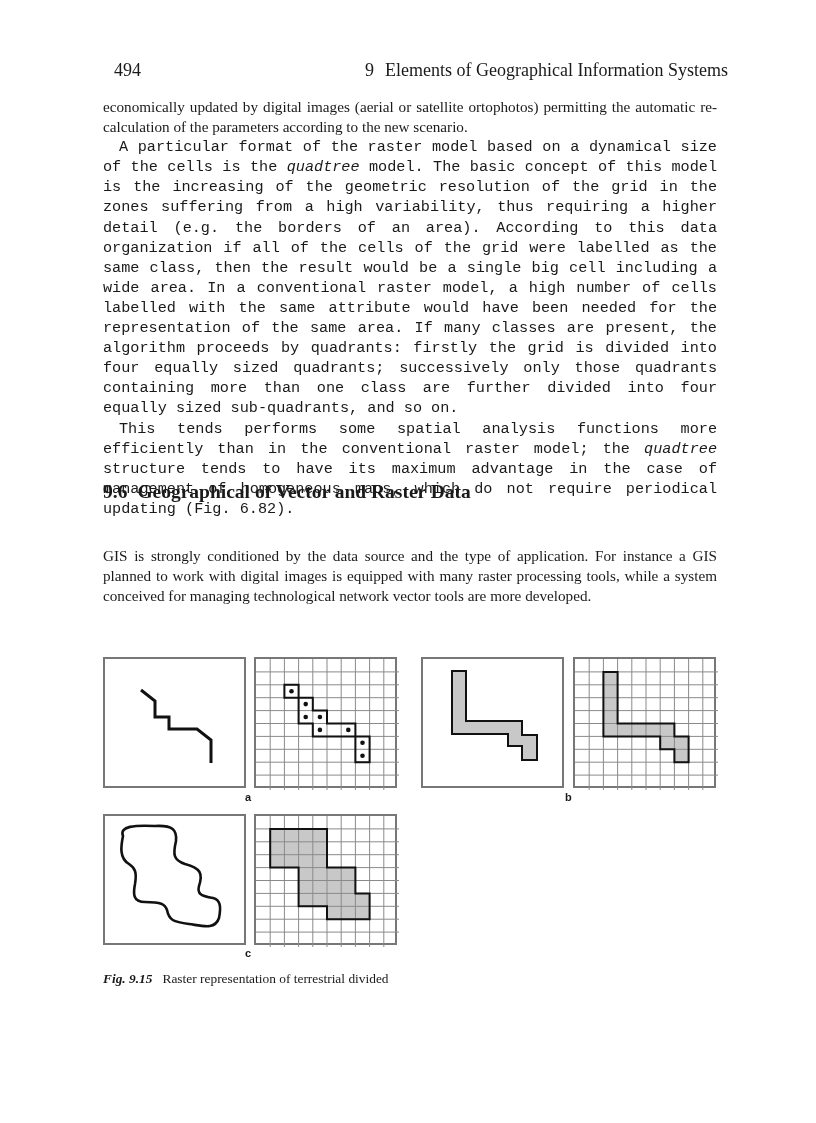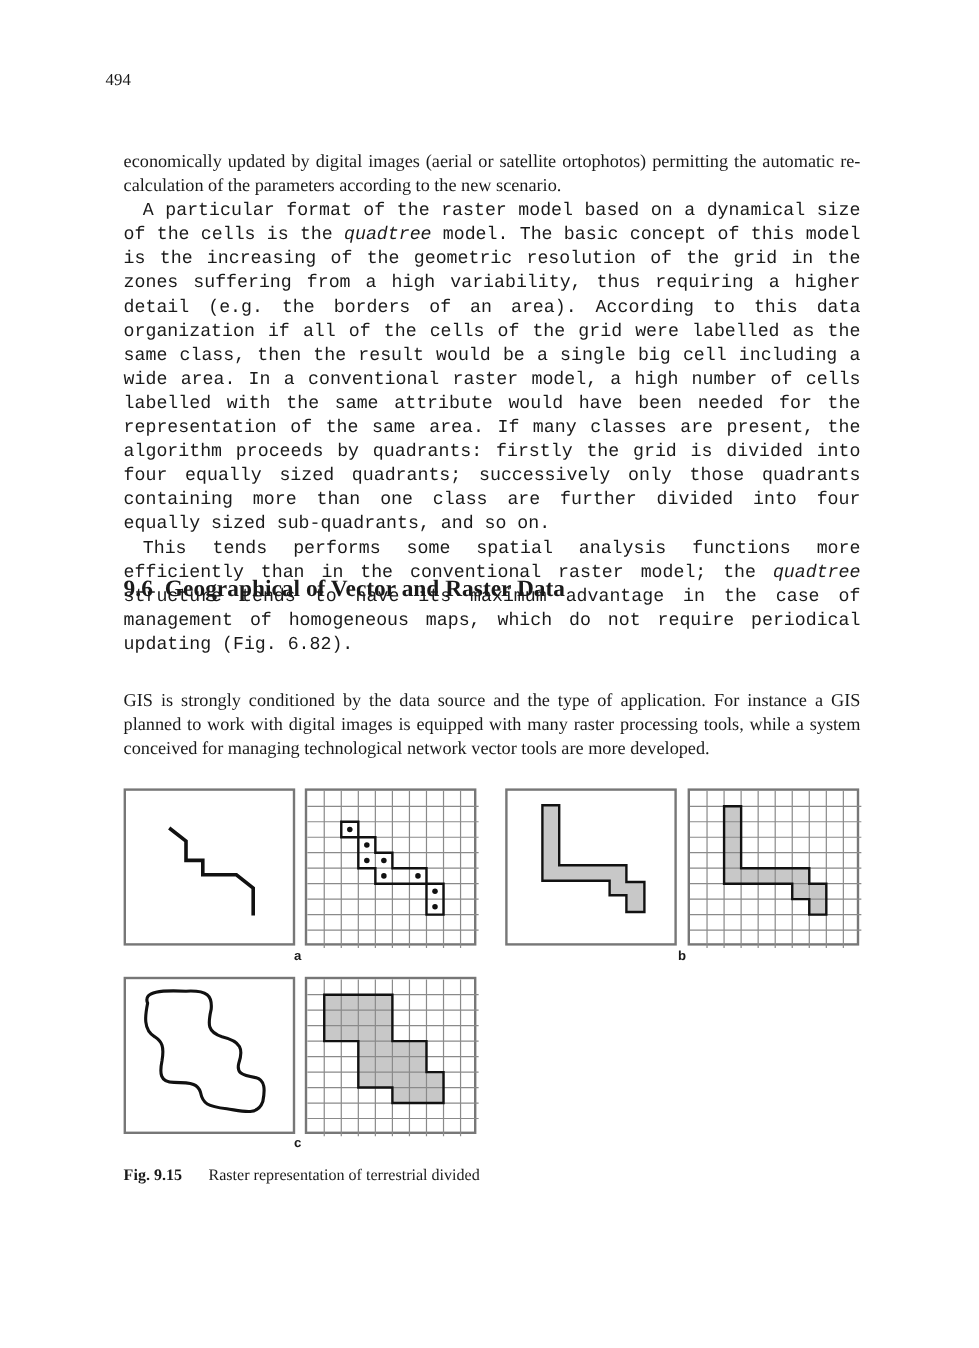--- a/index.html
+++ b/index.html
@@ -1,41 +1,44 @@
 <!DOCTYPE html>
 <html><head>
 <meta charset="utf-8">
 <style>
   html, body { margin:0; padding:0; background:#ffffff; }
   body { width:816px; height:1123px; position:relative; overflow:hidden;
          font-family:"Liberation Serif", "DejaVu Serif", serif; color:#1a1a1a; }
-  .running-head { position:absolute; top:60px; left:88px; width:614px; height:18px; font-size:14px; }
+  .running-head { position:absolute; top:60px; left:114px; width:614px; height:18px; font-size:18px; }
   .running-head .pageno { position:absolute; left:0; top:0; }
   .running-head .chap { position:absolute; right:0; top:0; }
   .running-head .chap .num { margin-right:11px; }
-  .body { position:absolute; left:103px; width:614px; font-size:15.2px; line-height:20.1px; text-align:justify;margin-top:28px; }
+  .body { position:absolute; left:103px; width:614px; font-size:15.2px; line-height:20.1px; text-align:justify; }
   .body p { margin:0; }
   .body p.indent { text-indent:16px;font-family:Liberation Mono, monospace; }
   .body em { font-style:italic; }
   #block1 { top:97px; }
   .section-title { position:absolute; left:103px; top:481px; font-size:19.5px; font-weight:bold; }
   .section-title .num { margin-right:10px; }
   #block2 { top:546px; }
   .fig { position:absolute; }
   .frame { position:absolute; border:2px solid #777; box-sizing:border-box; background:#fff; }
   svg { position:absolute; left:0; top:0; }
   .panel-label { position:absolute; font-family:"Liberation Sans", "DejaVu Sans", sans-serif; font-weight:bold; font-size:11px; }
   .caption { position:absolute; left:103px; top:971px; font-size:13.4px; }
-  .caption .lab { font-weight:bold; margin-right:22px; }
+  .caption .lab { font-weight:bold; margin-right:10px;font-style:italic; }
 </style>
 </head>
 <body>
 
 <div class="running-head">
   <span class="pageno">494</span>
+  <span class="chap">
+    <span class="num">9</span><span>Elements of Geographical Information Systems</span>
+  </span>
 </div>
 
 <div class="body" id="block1">
   <p>economically updated by digital images (aerial or satellite ortophotos) permitting the automatic re-calculation of the parameters according to the new scenario.</p>
   <p class="indent"><span>A particular format of the raster model based on a dynamical size of the cells is the </span><em>quadtree</em><span> model. The basic concept of this model is the increasing of the geometric resolution of the grid in the zones suffering from a high variability, thus requiring a higher detail (e.g. the borders of an area). According to this data organization if all of the cells of the grid were labelled as the same class, then the result would be a single big cell including a wide area. In a conventional raster model, a high number of cells labelled with the same attribute would have been needed for the representation of the same area. If many classes are present, the algorithm proceeds by quadrants: firstly the grid is divided into four equally sized quadrants; successively only those quadrants containing more than one class are further divided into four equally sized sub-quadrants, and so on.</span></p>
   <p class="indent"><span>This tends performs some spatial analysis functions more efficiently than in the conventional raster model; the </span><em>quadtree</em><span> structure tends to have its maximum advantage in the case of management of homogeneous maps, which do not require periodical updating (Fig. 6.82).</span></p>
 </div>
 
 <div class="section-title">
   <span class="num">9.6</span><span>Geographical of Vector and Raster Data</span>

